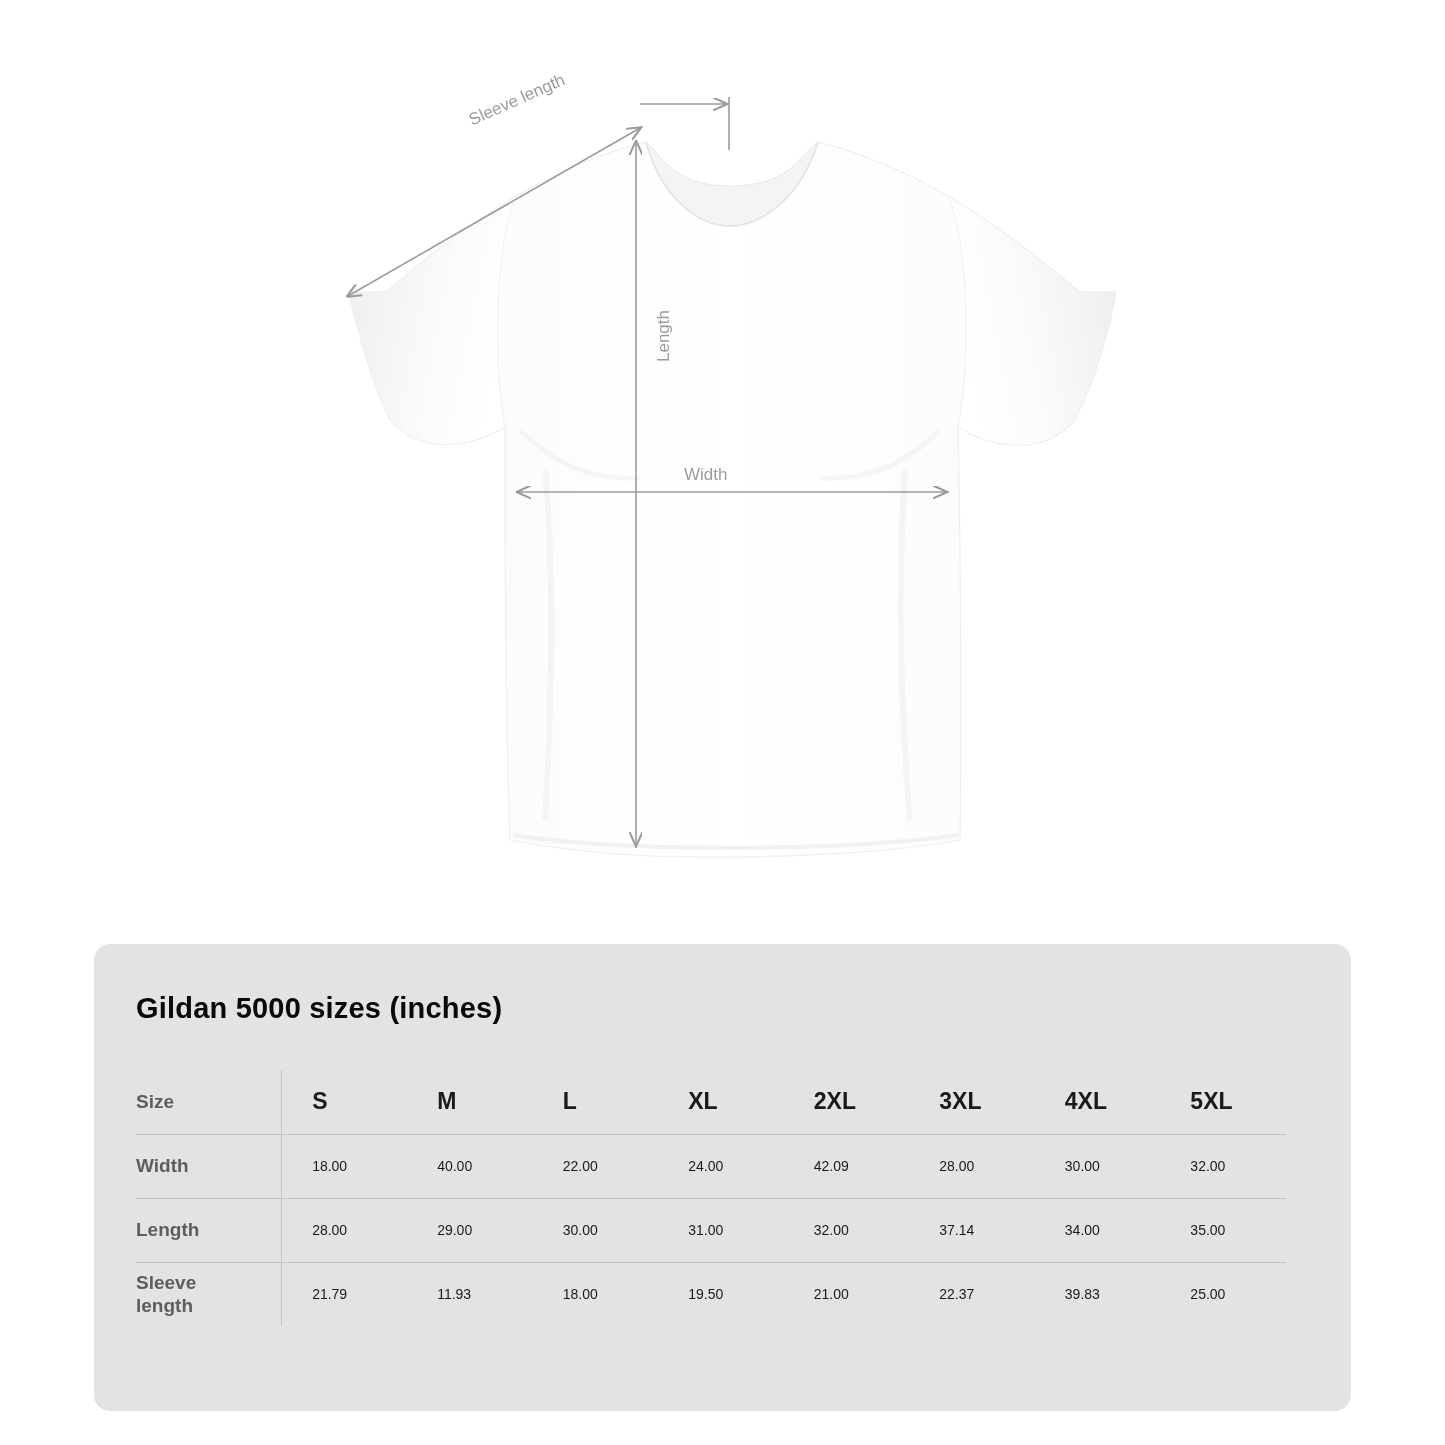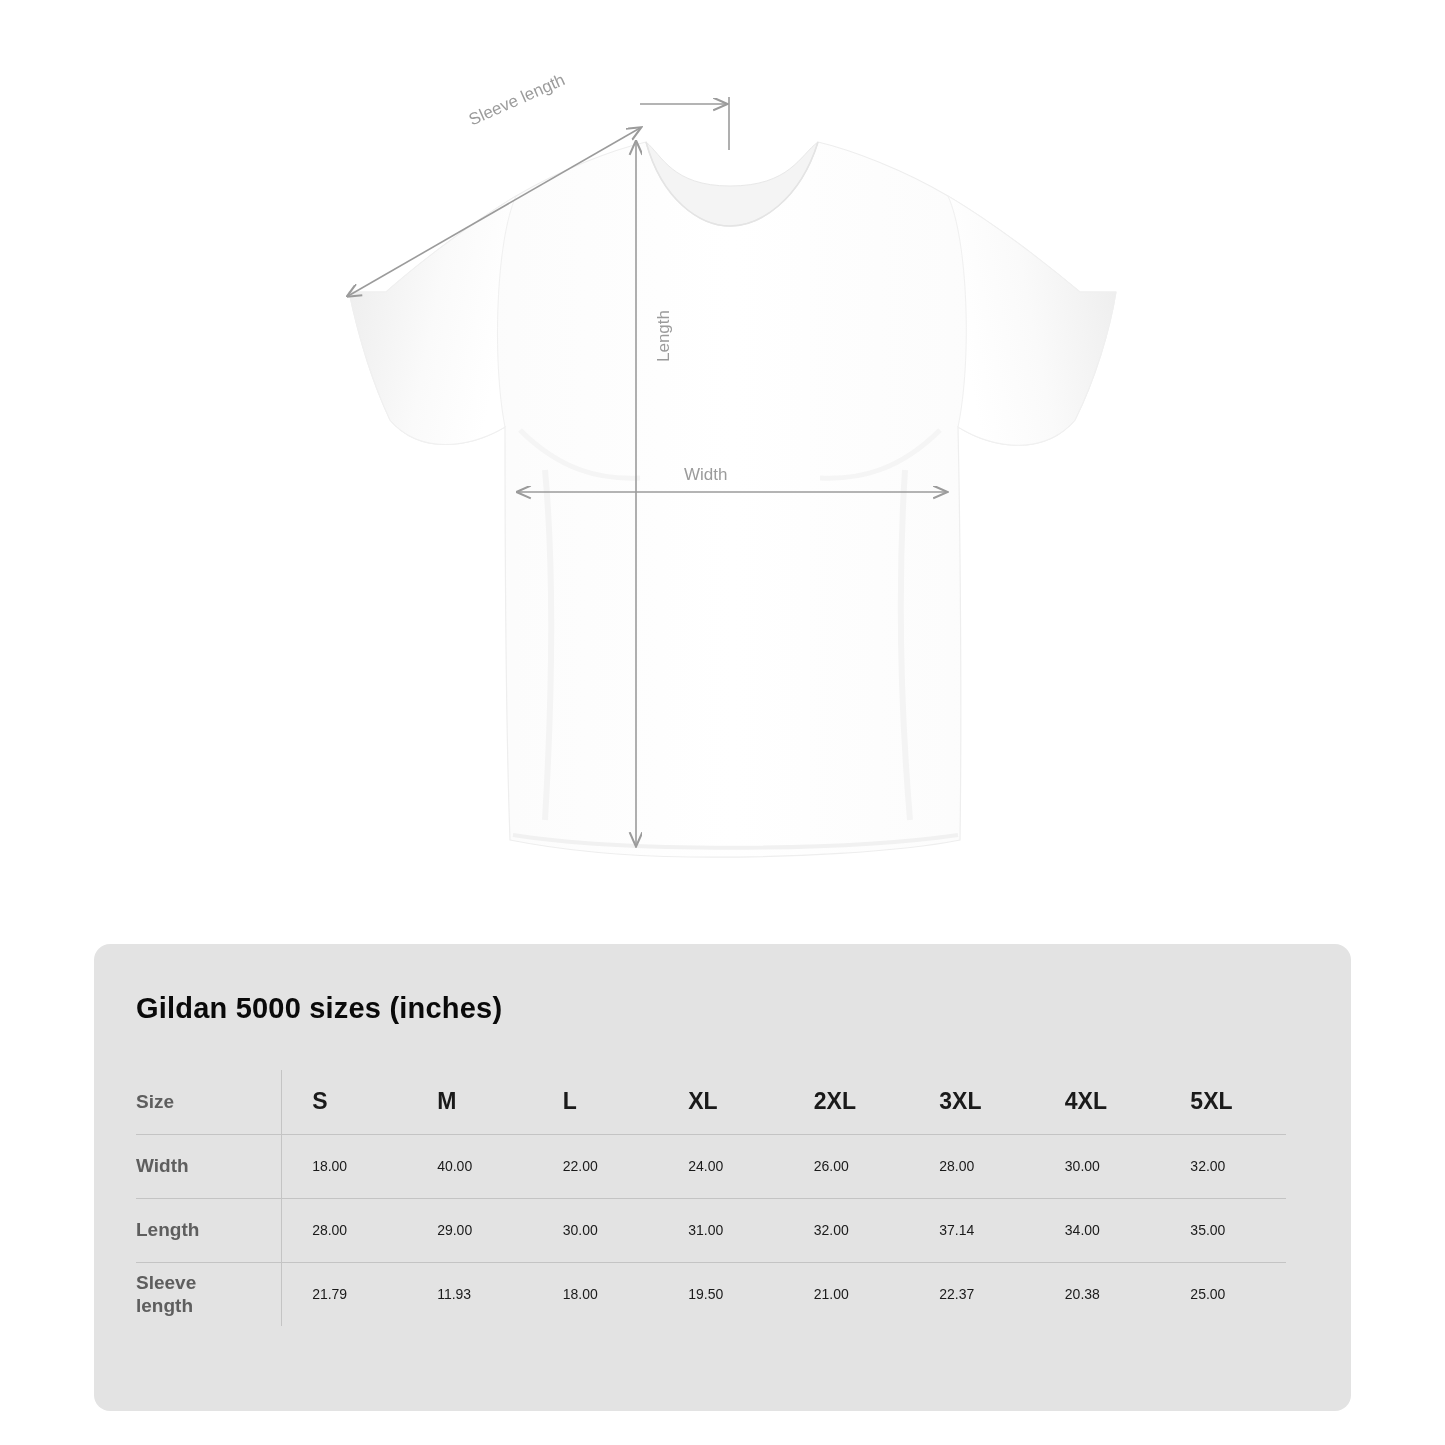--- a/index.html
+++ b/index.html
@@ -225,21 +225,21 @@
         <td class="headcell col-w">4XL</td>
         <td class="headcell col-w">5XL</td>
       </tr>
 
       <tr class="divider-row">
         <td class="rowhead">Width</td>
         <td class="cell col-w">18.00</td>
         <td class="cell col-w">40.00</td>
         <td class="cell col-w">22.00</td>
         <td class="cell col-w">24.00</td>
-        <td class="cell col-w">26.00</td>
+        <td class="cell col-w">42.09</td>
         <td class="cell col-w">28.00</td>
         <td class="cell col-w">30.00</td>
         <td class="cell col-w">32.00</td>
       </tr>
 
       <tr class="divider-row">
         <td class="rowhead">Length</td>
         <td class="cell col-w">28.00</td>
         <td class="cell col-w">29.00</td>
         <td class="cell col-w">30.00</td>
@@ -254,18 +254,18 @@
         <td class="rowhead">
           <span>Sleeve</span><br>
           <span>length</span>
         </td>
         <td class="cell col-w">21.79</td>
         <td class="cell col-w">11.93</td>
         <td class="cell col-w">18.00</td>
         <td class="cell col-w">19.50</td>
         <td class="cell col-w">21.00</td>
         <td class="cell col-w">22.37</td>
-        <td class="cell col-w">20.38</td>
+        <td class="cell col-w">39.83</td>
         <td class="cell col-w">25.00</td>
       </tr>
     </tbody>
   </table>
 </div>
 
 </body></html>

